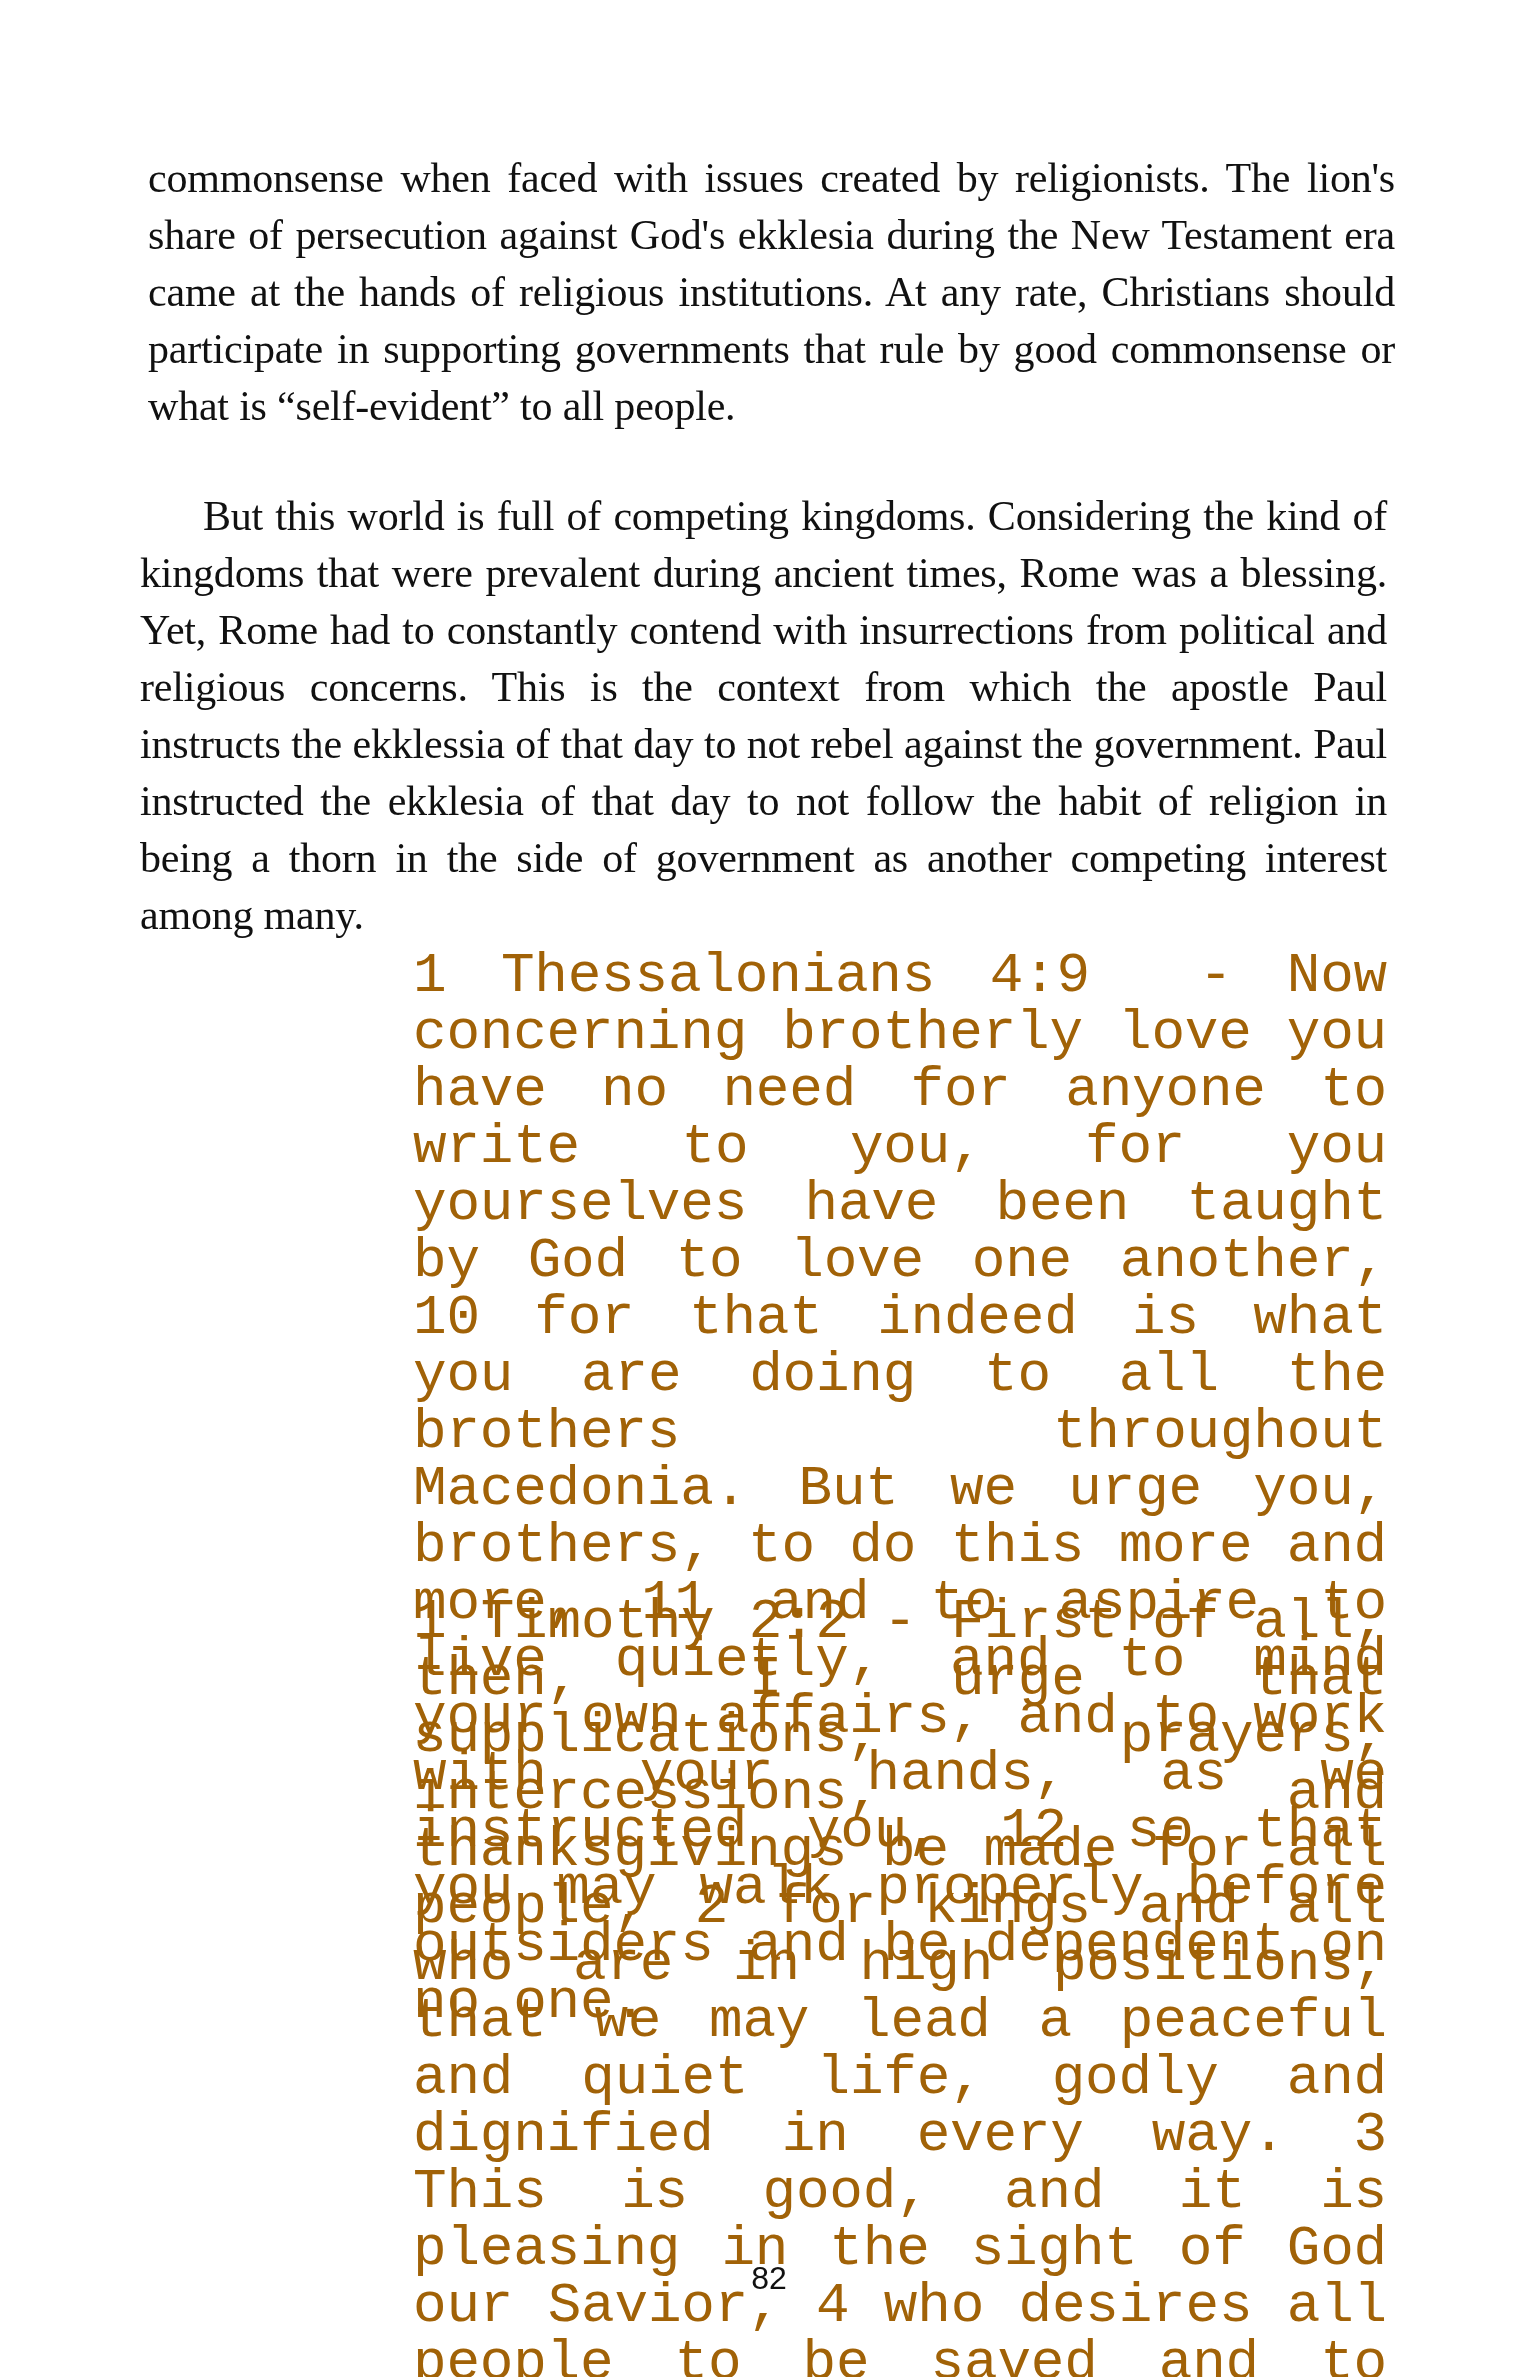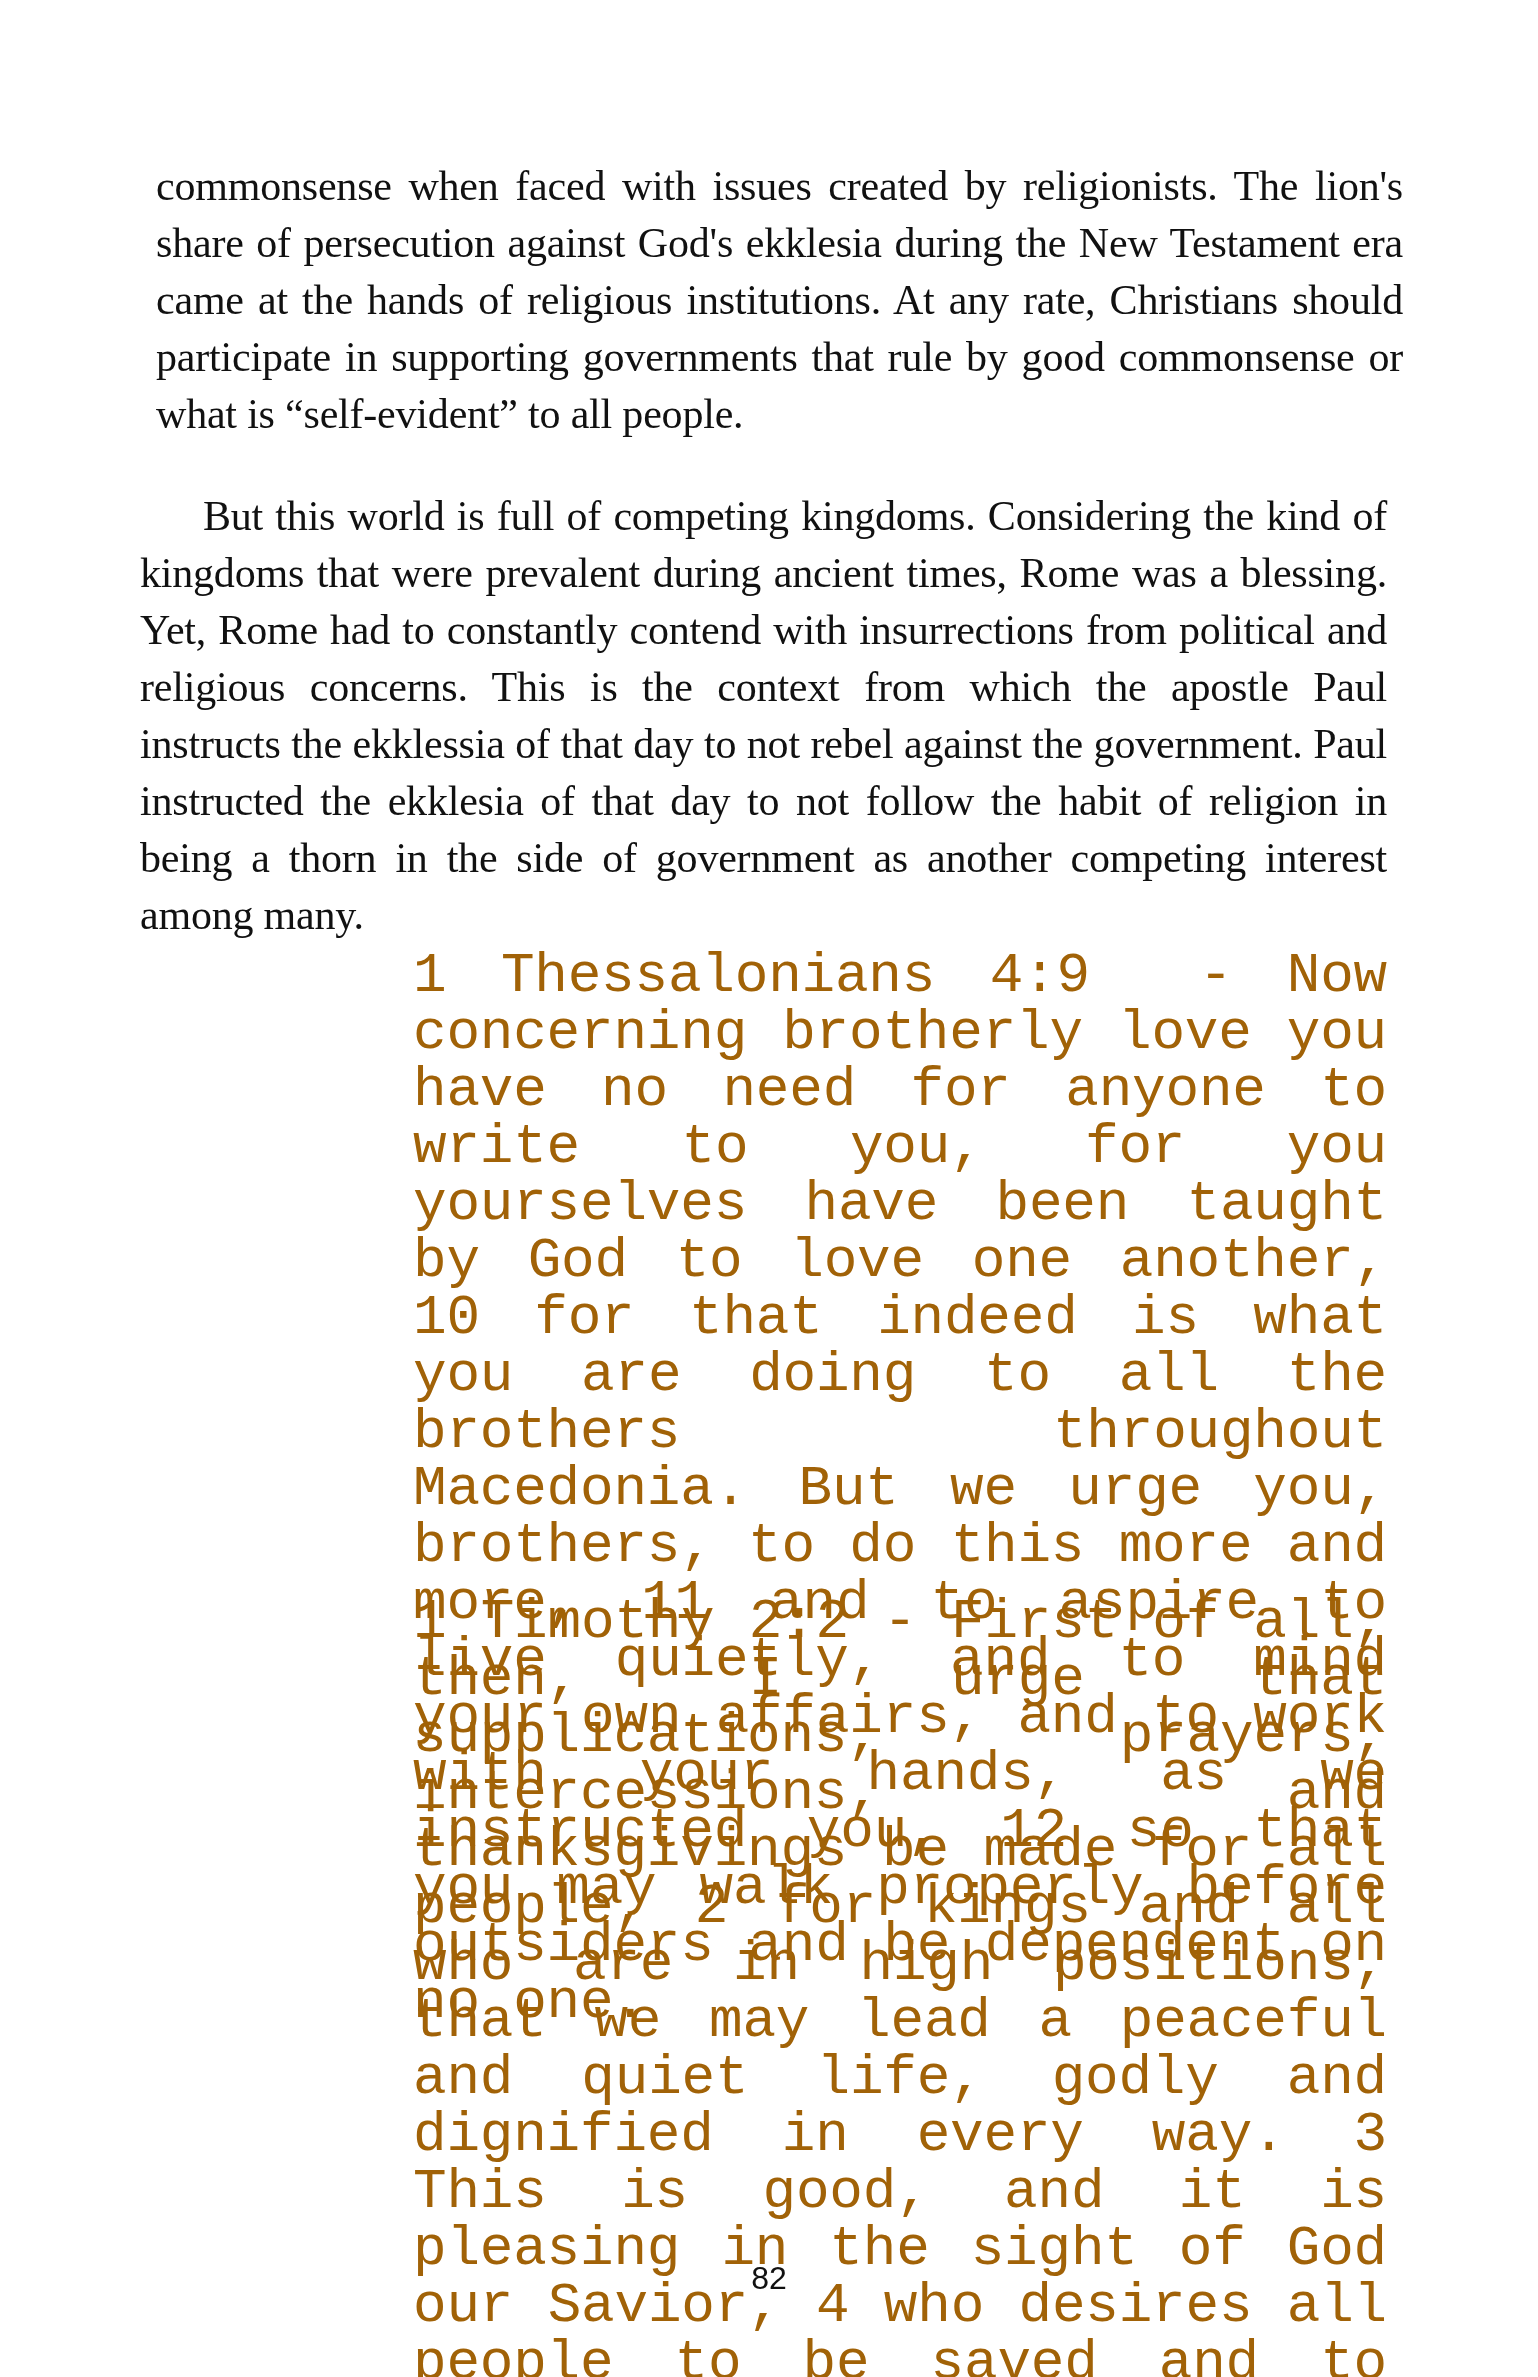--- a/index.html
+++ b/index.html
@@ -41,21 +41,21 @@
       text-align: center;
       font-family: "Liberation Sans", "DejaVu Sans", sans-serif;
       font-size: 32px;
       color: #111111;
     }
   </style>
 </head>
 <body>
 
 <div class="page">
-  <p class="body-text p1" style="margin:16px">commonsense when faced with issues created by religionists. The lion's share of persecution against God's ekklesia during the New Testament era came at the hands of religious institutions. At any rate, Christians should participate in supporting governments that rule by good commonsense or what is “self-evident” to all people.</p>
+  <p class="body-text p1" style="margin:8px">commonsense when faced with issues created by religionists. The lion's share of persecution against God's ekklesia during the New Testament era came at the hands of religious institutions. At any rate, Christians should participate in supporting governments that rule by good commonsense or what is “self-evident” to all people.</p>
   <p class="body-text p2" style="margin:0">But this world is full of competing kingdoms. Considering the kind of kingdoms that were prevalent during ancient times, Rome was a blessing. Yet, Rome had to constantly contend with insurrections from political and religious concerns. This is the context from which the apostle Paul instructs the ekklessia of that day to not rebel against the government. Paul instructed the ekklesia of that day to not follow the habit of religion in being a thorn in the side of government as another competing interest among many.</p>
 
   <p class="quote q1" style="margin:0">1 Thessalonians 4:9&nbsp;&nbsp;- Now concerning brotherly love you have no need for anyone to write to you, for you yourselves have been taught by God to love one another, 10 for that indeed is what you are doing to all the brothers throughout Macedonia. But we urge you, brothers, to do this more and more, 11 and to aspire to live quietly, and to mind your own affairs, and to work with your hands, as we instructed you, 12 so that you may walk properly before outsiders and be dependent on no one.</p>
   <p class="quote q2" style="margin:0">1 Timothy 2:2 - First of all, then, I urge that supplications, prayers, intercessions, and thanksgivings be made for all people, 2 for kings and all who are in high positions, that we may lead a peaceful and quiet life, godly and dignified in every way. 3 This is good, and it is pleasing in the sight of God our Savior, 4 who desires all people to be saved and to come to the knowledge of the truth. 5 For there is one God, and there is one mediator between God and men, the man Christ Jesus, 6 who gave himself as a ransom for all, which</p>
 
   <div class="page-number">82</div>
 </div>
 
 
 </body></html>

